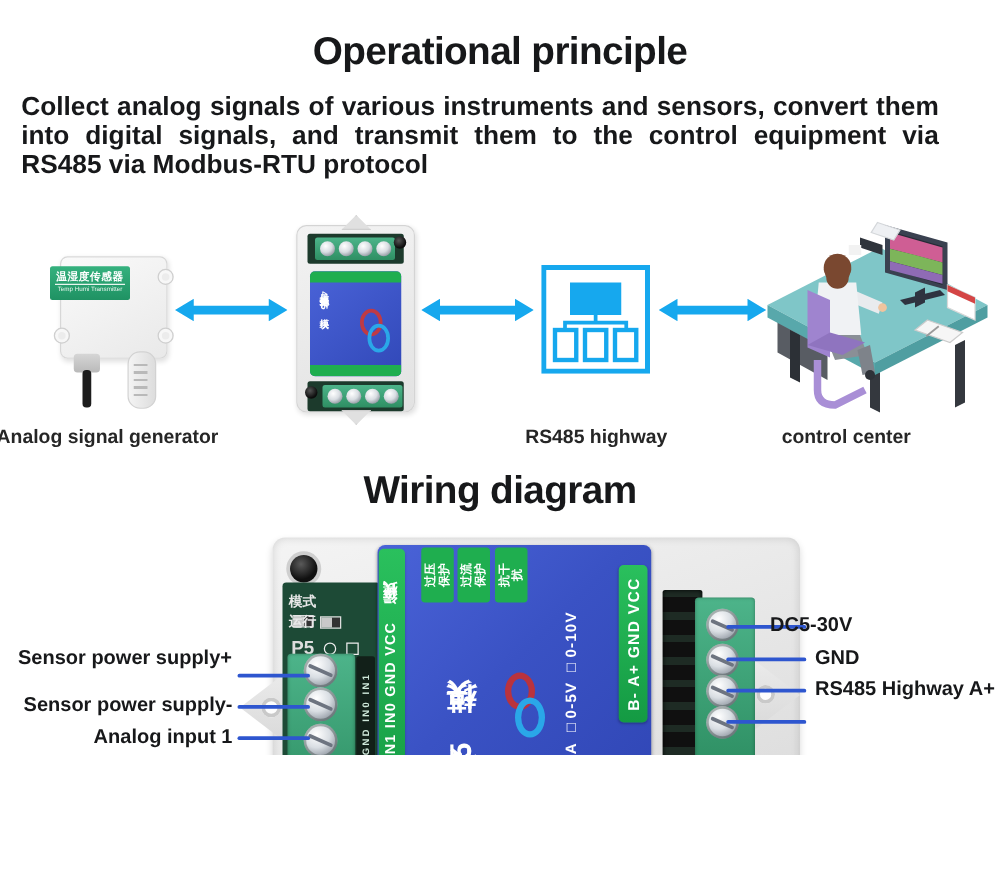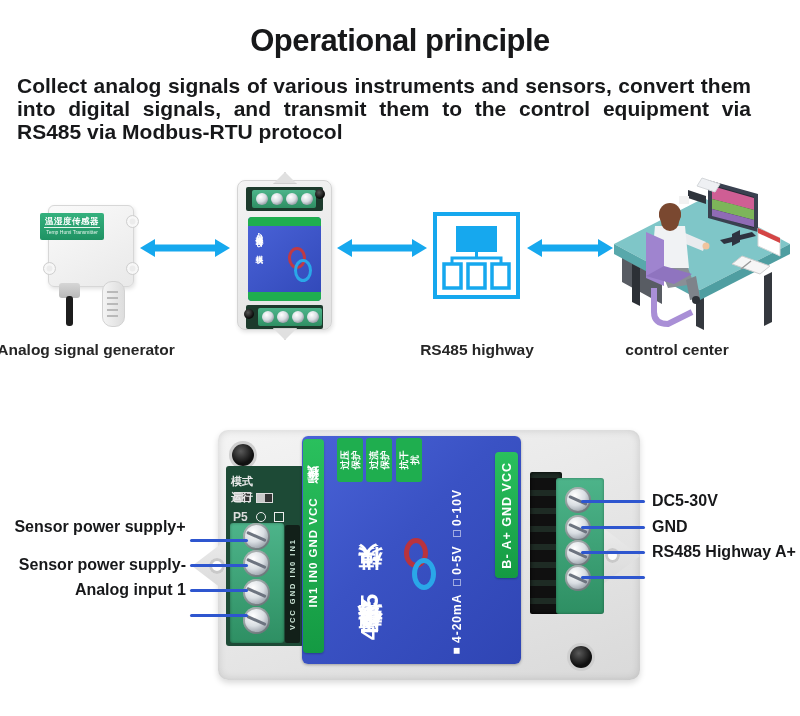--- a/index.html
+++ b/index.html
@@ -1,16 +1,16 @@
 <!DOCTYPE html>
 <html><head>
 <meta charset="utf-8">
 <style>
   html,body{margin:0;padding:0;background:#ffffff;}
-  .page{position:relative;width:800px;height:716px;background:#ffffff;overflow:hidden;
+  .page{position:relative;width:800px;height:604px;background:#ffffff;overflow:hidden;
         font-family:"Liberation Sans",sans-serif;color:#1c1c1e;}
   .abs{position:absolute;}
   .h-title{position:absolute;left:0;width:100%;text-align:center;font-size:31px;
            font-weight:bold;letter-spacing:-0.5px;color:#17181a;}
   .intro{position:absolute;left:17px;top:74px;width:734px;font-size:21px;font-weight:bold;
          line-height:23px;text-align:justify;color:#17181a;}
   .caption{position:absolute;top:341px;transform:translateX(-50%);white-space:nowrap;
            font-size:15.5px;font-weight:bold;color:#262626;}
   .wlabel{position:absolute;font-size:16px;font-weight:bold;color:#17181a;white-space:nowrap;}
   .wire{position:absolute;height:2.5px;background:#2e56cf;border-radius:2px;}
@@ -55,21 +55,21 @@
   
   .device{position:absolute;left:218px;top:430px;width:422px;height:250px;border-radius:10px;
           background:linear-gradient(160deg,#f4f4f4 0%,#e6e6e6 55%,#d9d9d9 100%);
           box-shadow:inset 0 0 8px rgba(0,0,0,.14),0 3px 6px rgba(0,0,0,.15);}
   .screw-black{position:absolute;width:22px;height:22px;border-radius:50%;
                background:radial-gradient(circle at 40% 33%,#5a5a5a,#101010 62%);box-shadow:0 0 0 3px #cfcfcf;}
   .pcb-left{position:absolute;left:8px;top:36px;width:78px;height:180px;background:#1d4a36;border-radius:3px;}
   .dip-row{position:absolute;display:flex;align-items:center;gap:3px;color:#e9e9e9;
            font-size:11px;font-weight:bold;}
   .dip{width:15px;height:8px;border:1px solid #ddd;background:linear-gradient(90deg,#c9c9c9 55%,#333 55%);}
-  .p5row{position:absolute;display:flex;align-items:center;gap:8px;color:#ddd;font-size:12px;font-weight:bold;}
+  .p5row{position:absolute;display:flex;align-items:center;gap:8px;color:#ddd;font-size:15px;font-weight:bold;}
   .comp-c{width:8px;height:8px;border:1.5px solid #eee;border-radius:50%;}
   .comp-s{width:8px;height:8px;border:1.5px solid #eee;}
   .tblock{position:absolute;background:linear-gradient(180deg,#4db48a,#2e8f63);border-radius:3px;
           box-shadow:inset 0 0 3px rgba(0,0,0,.35);}
   .screw{position:absolute;border-radius:50%;
          background:radial-gradient(circle at 38% 32%,#ffffff,#d9dee3 42%,#9aa1aa 72%,#70767f);
          box-shadow:inset 0 0 0 2px rgba(20,40,30,.3);display:flex;align-items:center;justify-content:center;}
   .slot{display:block;width:78%;height:2.5px;background:#6d7480;transform:rotate(24deg);border-radius:2px;}
   .pinstrip{position:absolute;background:#122019;border-radius:2px;display:flex;align-items:center;justify-content:center;}
   .vtext{writing-mode:vertical-rl;transform:rotate(180deg);white-space:nowrap;}
@@ -215,20 +215,21 @@
 
     <polygon points="38,60 56,68 56,114 38,106" fill="#9f84cf"></polygon>
     <polygon points="38,104 66,112 84,102 56,94" fill="#8f74bf"></polygon>
     <path d="M46,116 L46,140 Q46,152 60,152 L84,140" fill="none" stroke="#a98fd6" stroke-width="6"></path>
   </svg>
 
   <div class="caption" style="left:86px;">Analog signal generator</div>
   <div class="caption" style="left:477px;">RS485 highway</div>
   <div class="caption" style="left:677px;">control center</div>
 
+  <div class="h-title" style="top:374px;">Wiring diagram</div>
 
   <div class="device">
 
     <div class="ear" style="left:-26px;top:104px;width:42px;height:64px;clip-path:polygon(100% 0,0 50%,100% 100%);"></div>
     <div class="ear-hole" style="left:-9px;top:128px;width:16px;height:16px;"></div>
     <div class="ear" style="left:380px;top:94px;width:42px;height:64px;clip-path:polygon(0 0,100% 50%,0 100%);"></div>
     <div class="ear-hole" style="left:387px;top:118px;width:15px;height:15px;"></div>
 
     <div class="screw-black" style="left:14px;top:14px;"></div>
     <div class="screw-black" style="left:352px;top:216px;"></div>
@@ -312,17 +313,17 @@
   <div class="wlabel" style="left:14px;top:581px;width:172px;text-align:right;">Analog input 1</div>
   <div class="wire" style="left:190px;top:539px;width:58px;"></div>
   <div class="wire" style="left:190px;top:564px;width:58px;"></div>
   <div class="wire" style="left:190px;top:589px;width:58px;"></div>
   <div class="wire" style="left:190px;top:614px;width:58px;"></div>
 
   <div class="wire" style="left:581px;top:500px;width:64px;"></div>
   <div class="wire" style="left:581px;top:526px;width:64px;"></div>
   <div class="wire" style="left:581px;top:551px;width:64px;"></div>
   <div class="wire" style="left:581px;top:576px;width:64px;"></div>
-  <div class="wlabel" style="left:652px;top:492px;">DC5-30V</div>
+  <div class="wlabel" style="left:616px;top:492px;">DC5-30V</div>
   <div class="wlabel" style="left:652px;top:518px;">GND</div>
   <div class="wlabel" style="left:652px;top:543px;">RS485 Highway A+</div>
 
 </div>
 
 </body></html>

